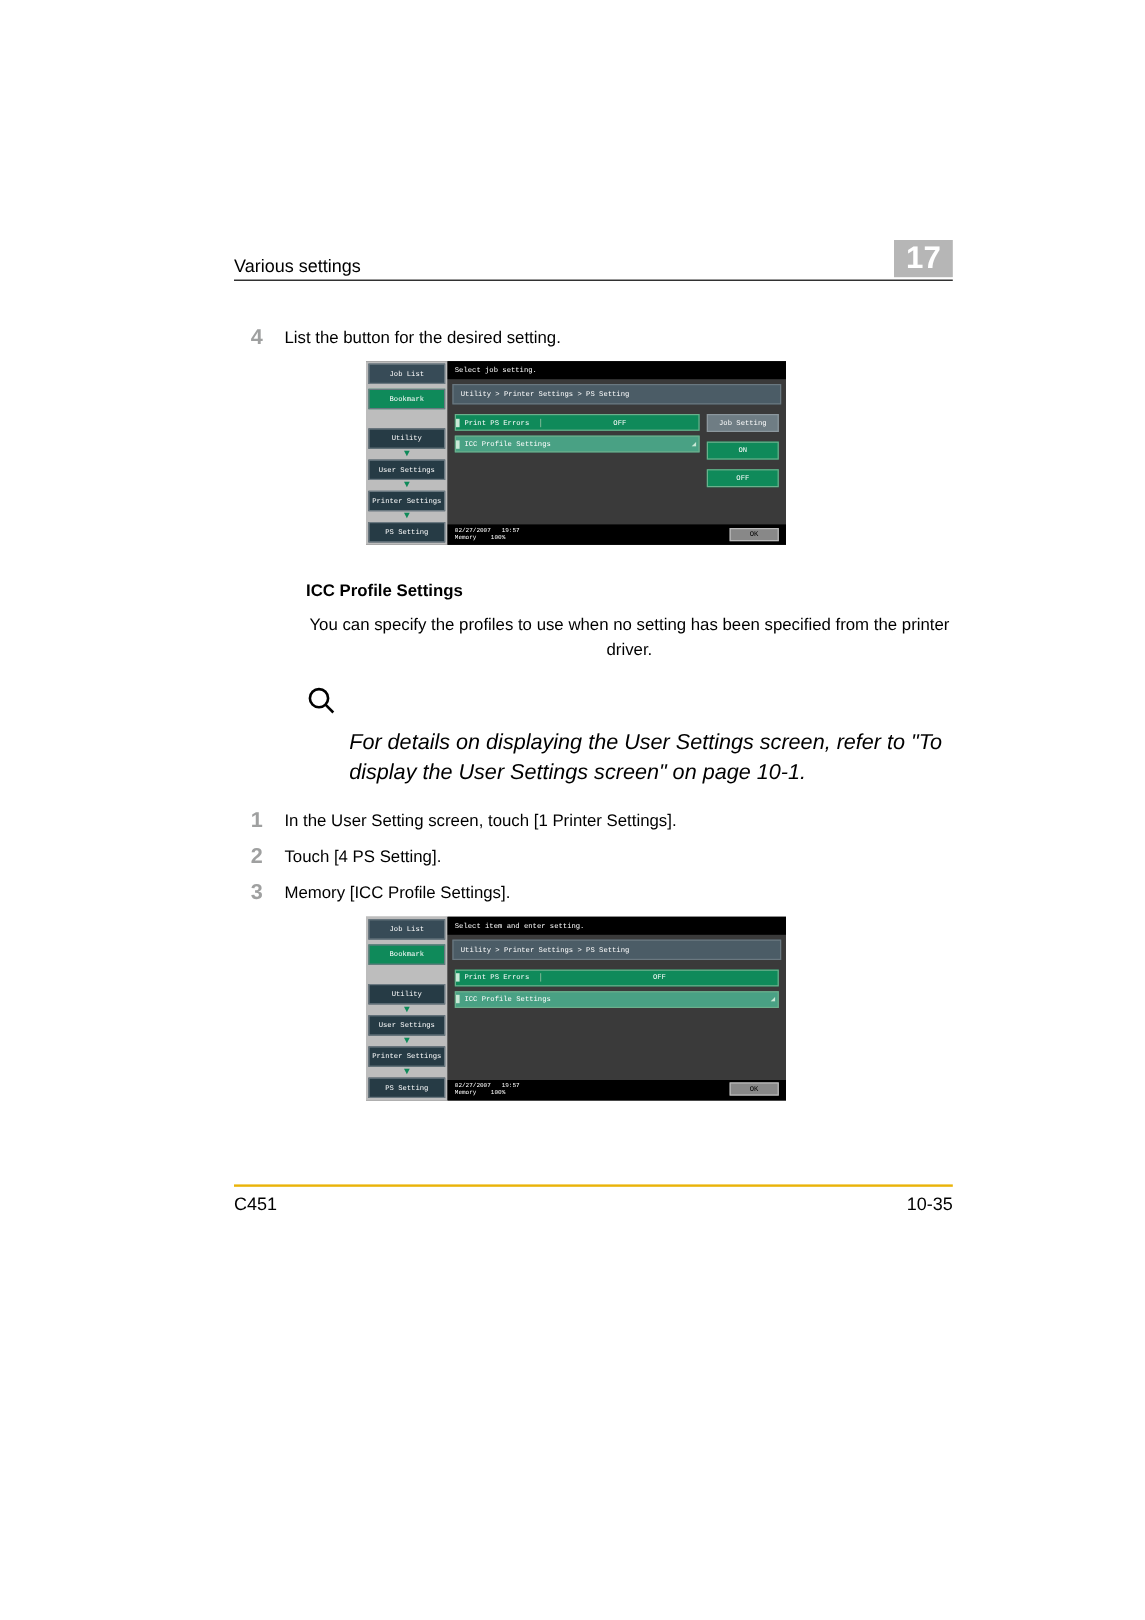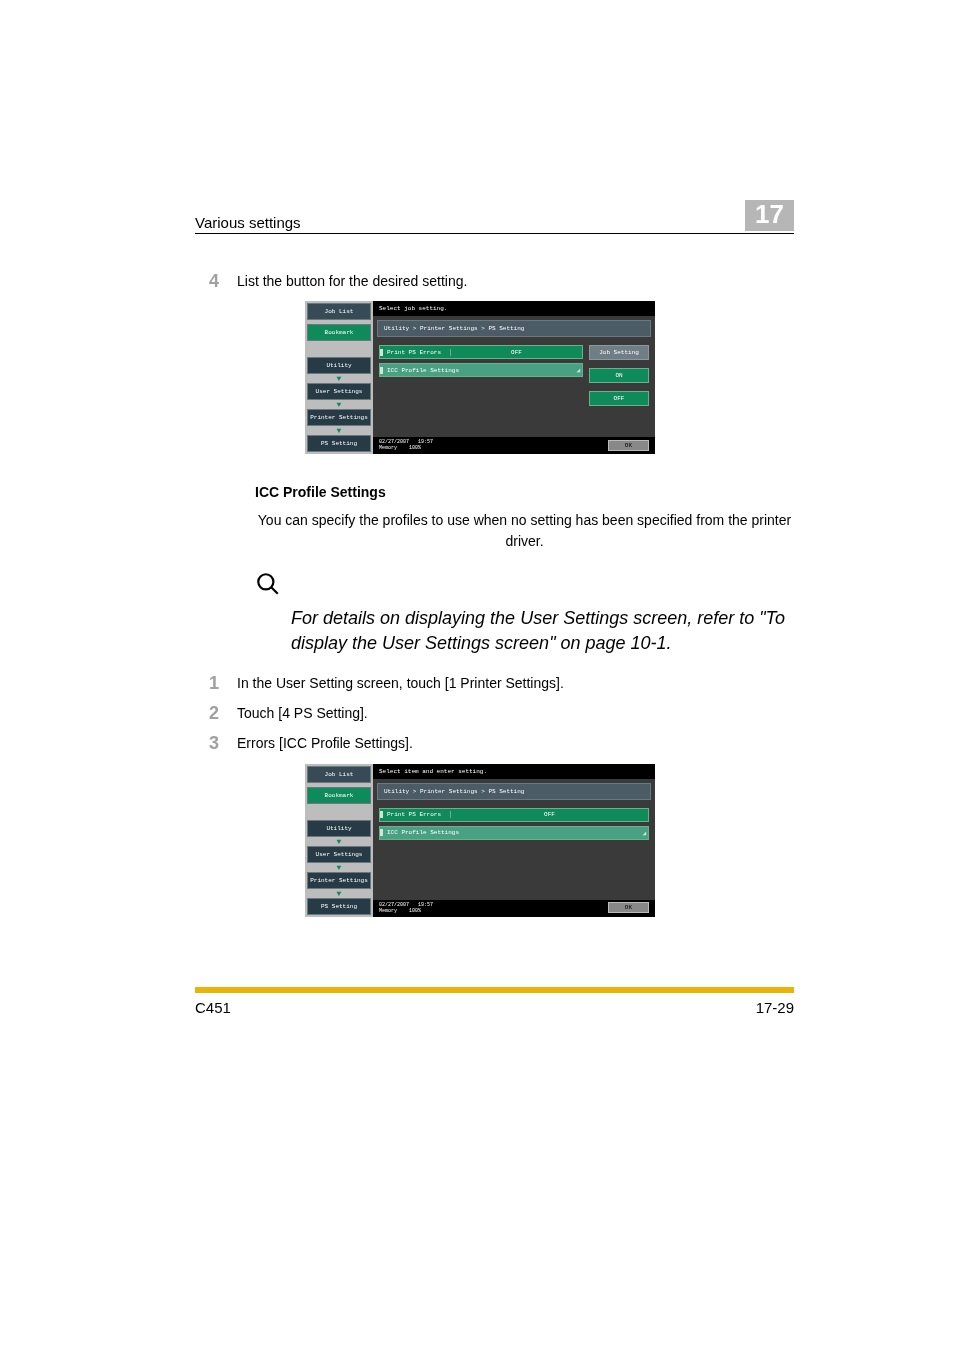--- a/index.html
+++ b/index.html
@@ -69,21 +69,21 @@
   }
   .note-text {
     font-size: 18px;
     font-style: italic;
     margin: 2px 0 18px 96px;
     line-height: 1.4;
   }
   .footer-row {
     display: flex;
     justify-content: space-between;
-    border-top: 6px solid #eab308;
+    border-top: 2px solid #eab308;
     margin-top: 70px;
     padding-top: 6px;
     font-size: 15px;
   }
 
   
   .panel-wrap {
     margin: 6px 0 20px 110px;
   }
   .panel {
@@ -286,21 +286,21 @@
   <div class="step">
     <div class="step-num">1</div>
     <div class="step-text">In the User Setting screen, touch [1 Printer Settings].</div>
   </div>
   <div class="step">
     <div class="step-num">2</div>
     <div class="step-text">Touch [4 PS Setting].</div>
   </div>
   <div class="step">
     <div class="step-num">3</div>
-    <div class="step-text">Errors [ICC Profile Settings].</div>
+    <div class="step-text">Memory [ICC Profile Settings].</div>
   </div>
 
   <div class="panel-wrap">
     <div class="panel">
       <div class="panel-body">
         <div class="panel-left">
           <div class="side-btn">Job List</div>
           <div class="side-btn bookmark">Bookmark</div>
           <div class="left-spacer"></div>
           <div class="side-btn dark">Utility</div>
@@ -335,16 +335,16 @@
             </div>
             <div class="ok-btn">OK</div>
           </div>
         </div>
       </div>
     </div>
   </div>
 
   <div class="footer-row">
     <div>C451</div>
-    <div>17-29</div>
+    <div>10-35</div>
   </div>
 
 </div>
 
 </body></html>

